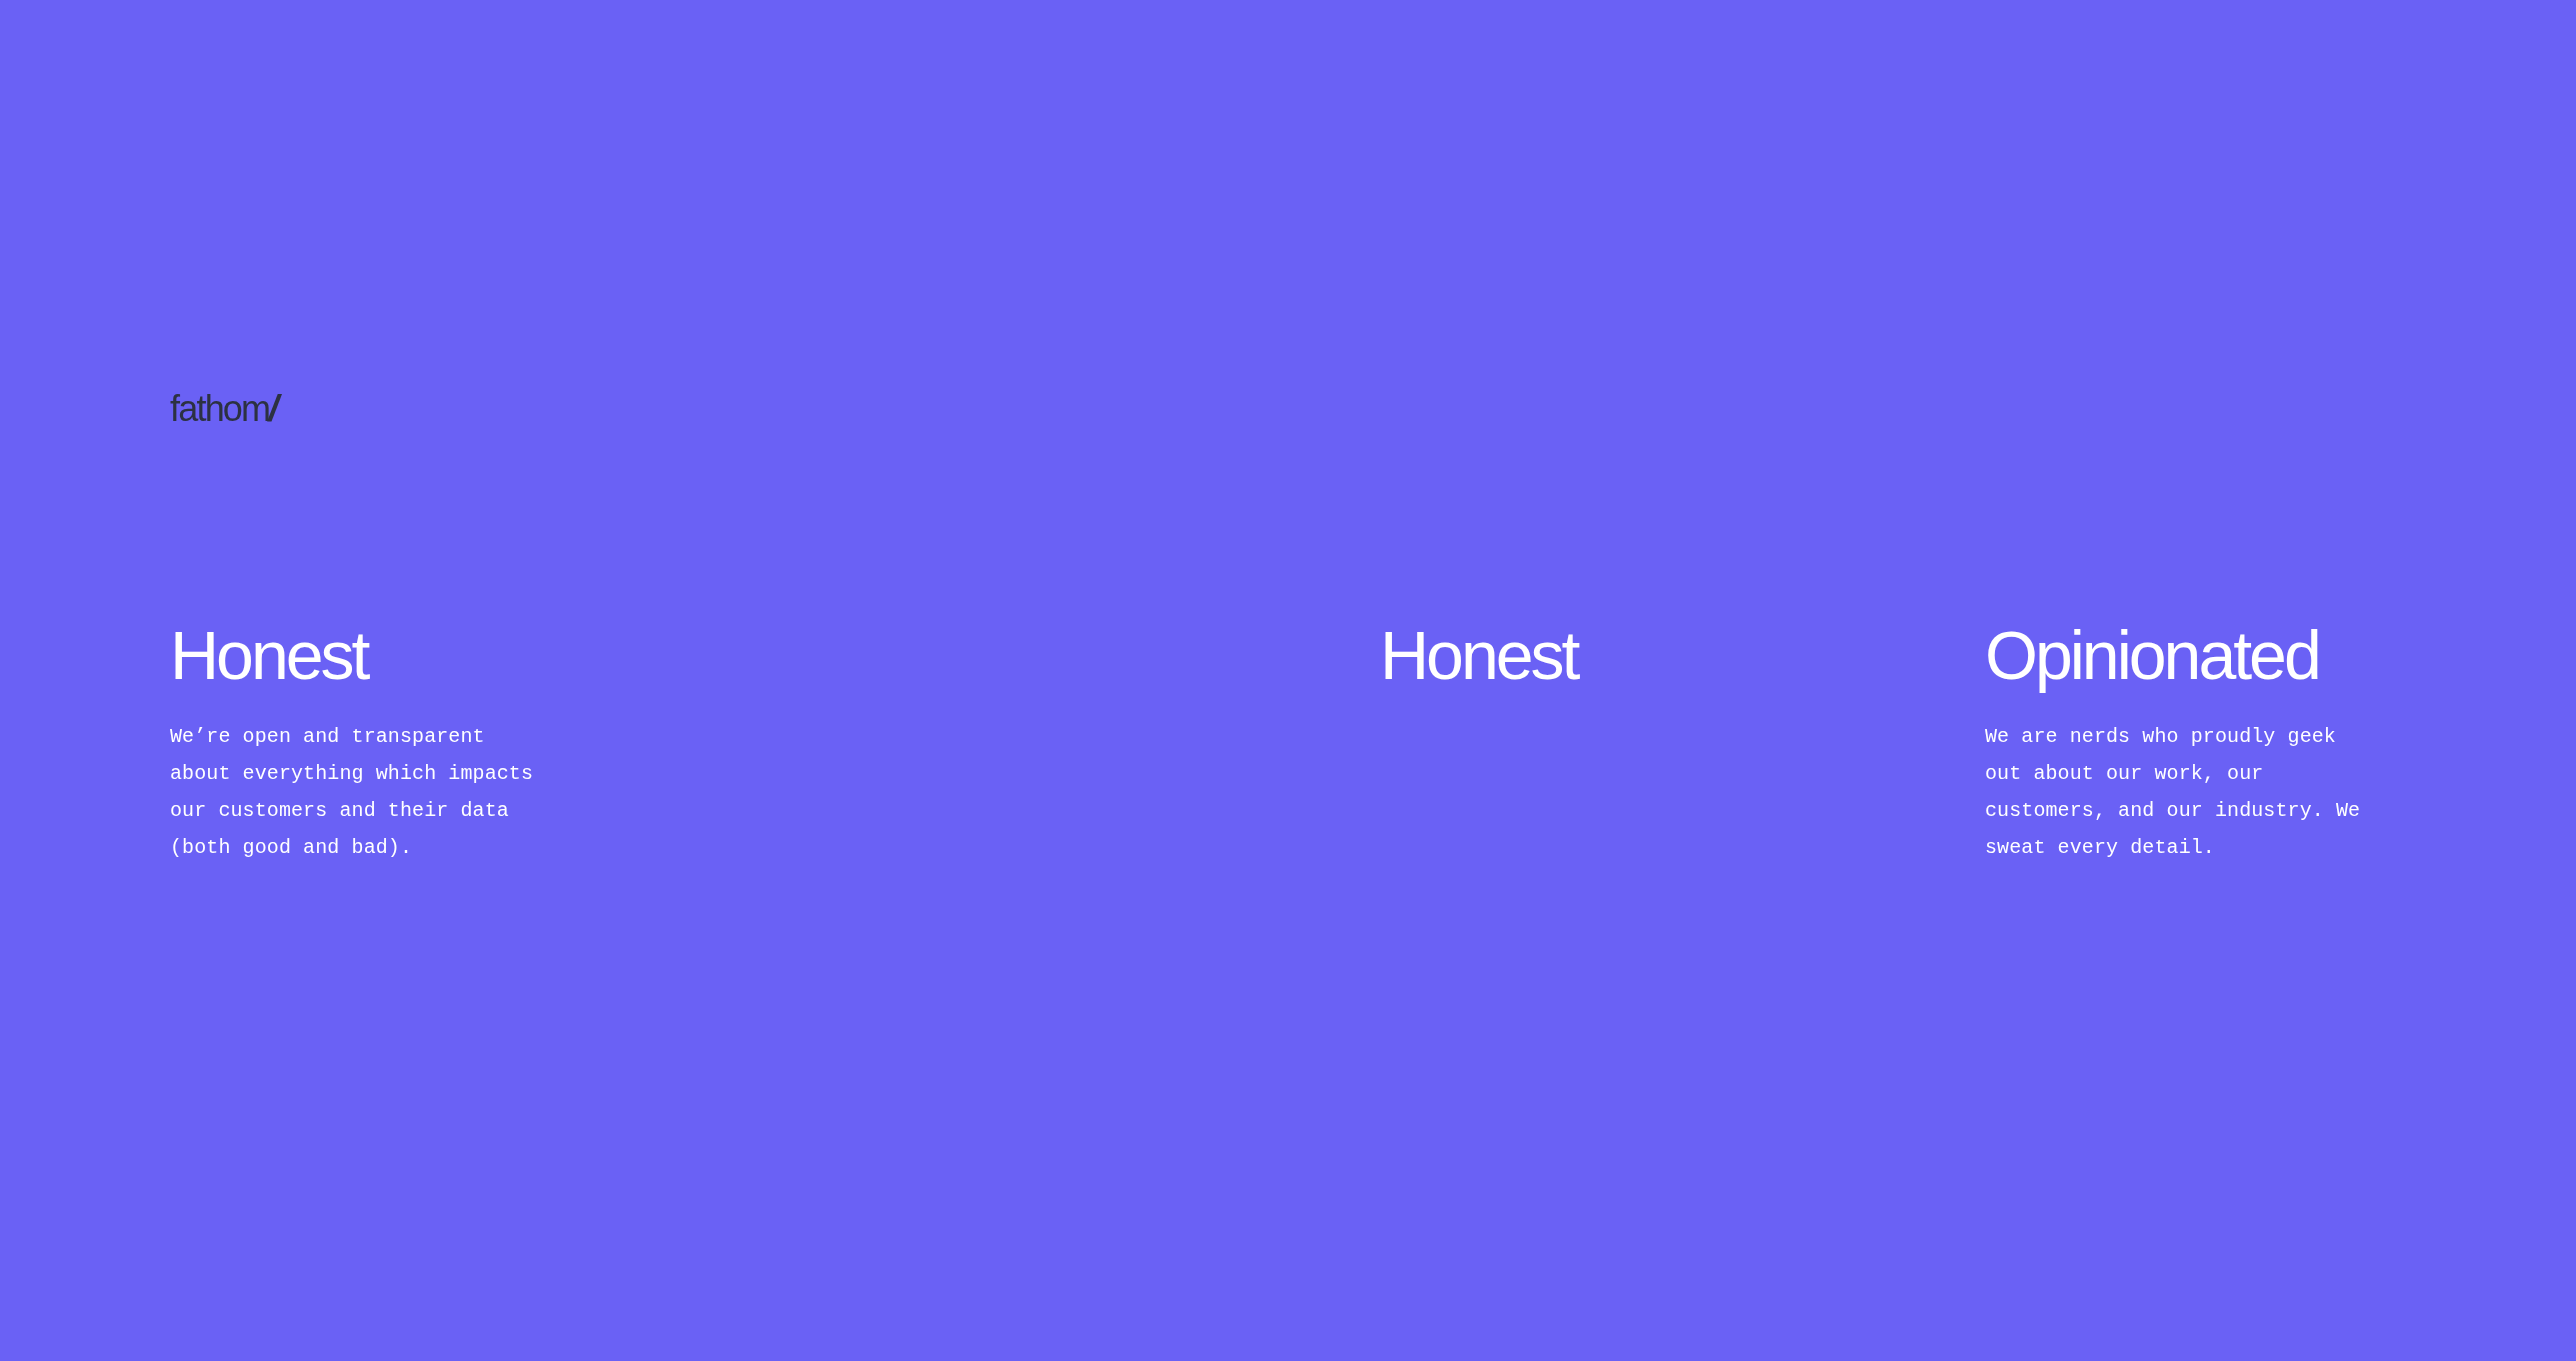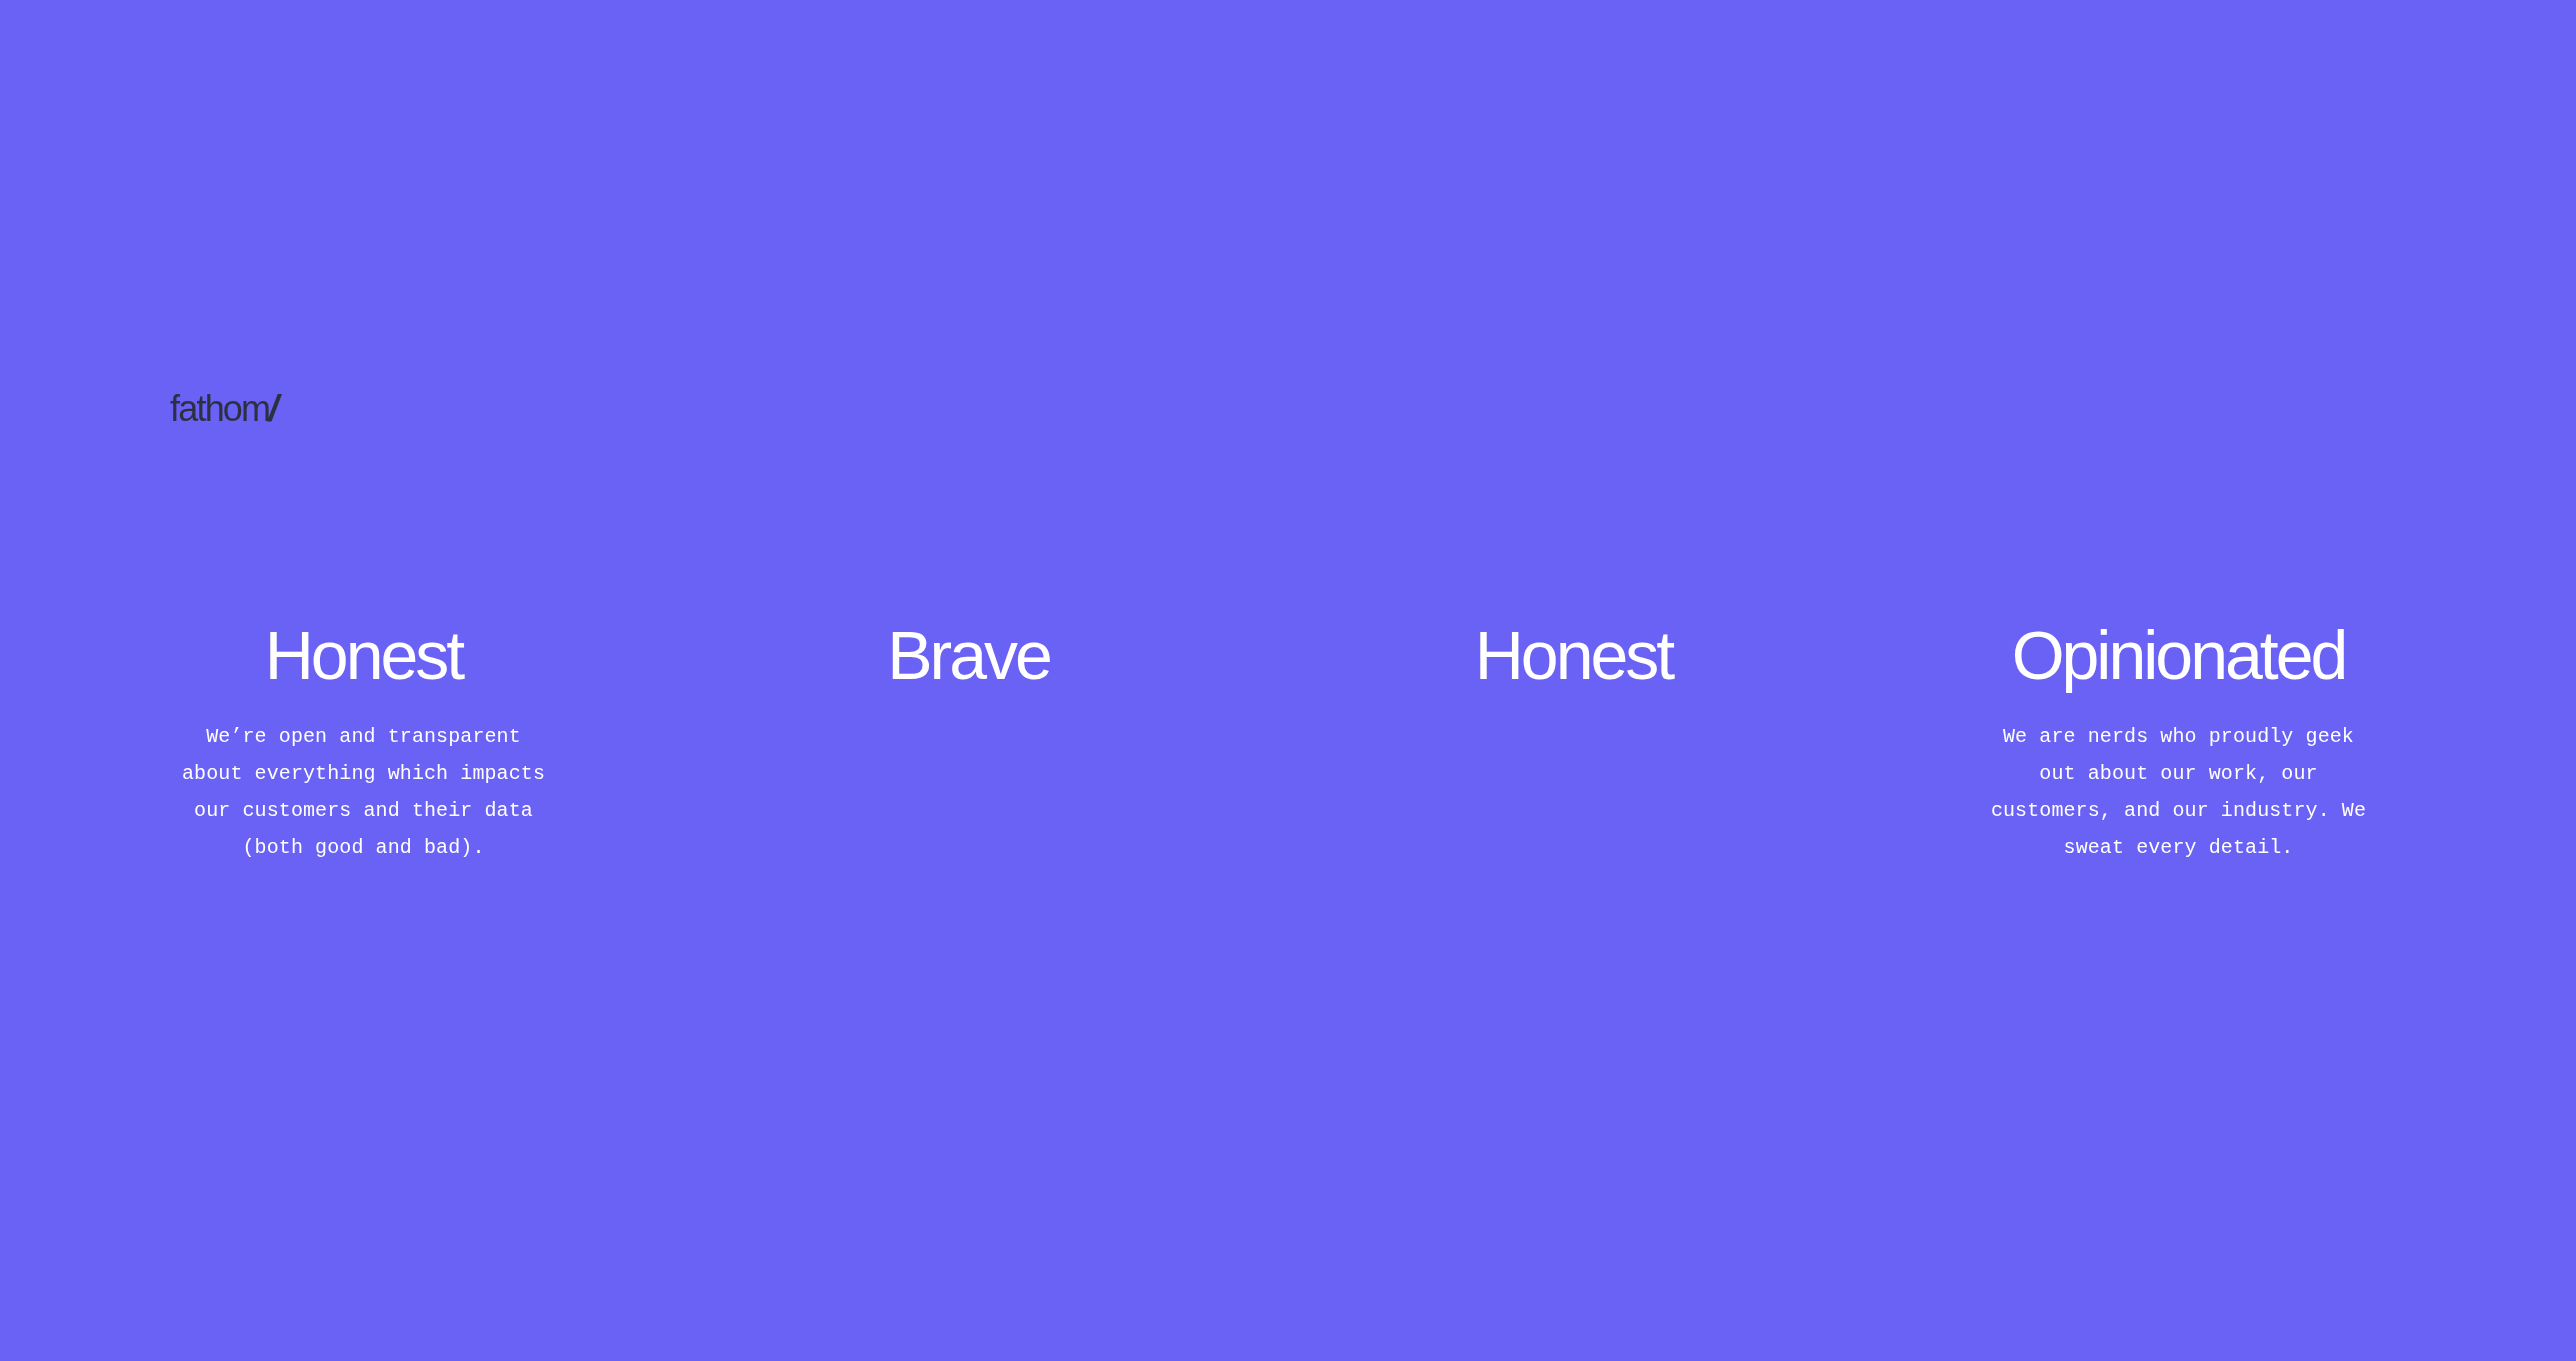--- a/index.html
+++ b/index.html
@@ -63,21 +63,20 @@
     top: 621px;
     width: 2202px;
     display: grid;
     grid-template-columns: repeat(4, 387px);
     column-gap: 218px;
     align-items: start;
   }
 
   .value-card {
     width: 387px;
-    text-align: center;
   }
 
   .value-title {
     margin: 0;
     font-family: "Liberation Sans", sans-serif;
     font-size: 68px;
     font-weight: 400;
     letter-spacing: -3px;
     line-height: 1.0;
     color: #ffffff;
@@ -106,21 +105,20 @@
   </div>
 
   <div class="values">
 
     <div class="value-card">
       <h2 class="value-title">Honest</h2>
       <p class="value-body">We’re open and transparent about everything which impacts our customers and their data (both good and bad).</p>
     </div>
 
     <div class="value-card">
-      <h2 class="value-title">Brave</h2>
     </div>
 
     <div class="value-card">
       <h2 class="value-title">Honest</h2>
     </div>
 
     <div class="value-card">
       <h2 class="value-title">Opinionated</h2>
       <p class="value-body">We are nerds who proudly geek out about our work, our customers, and our industry. We sweat every detail.</p>
     </div>

